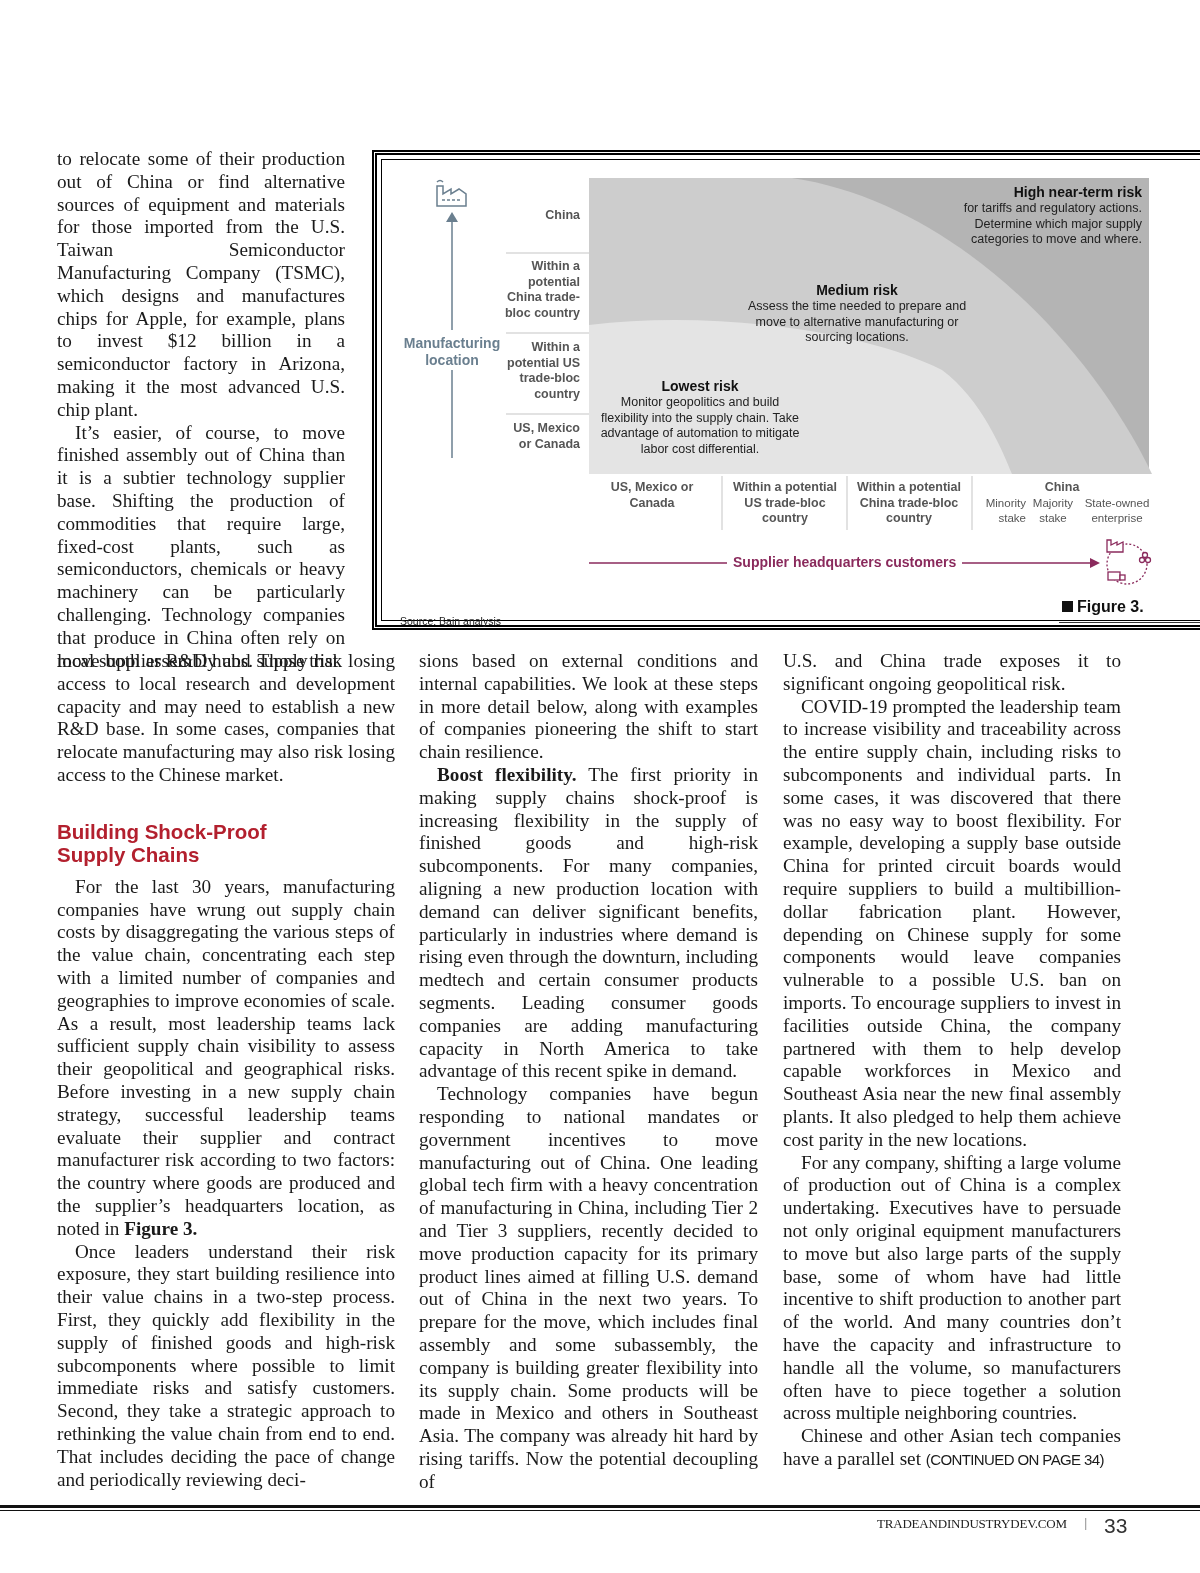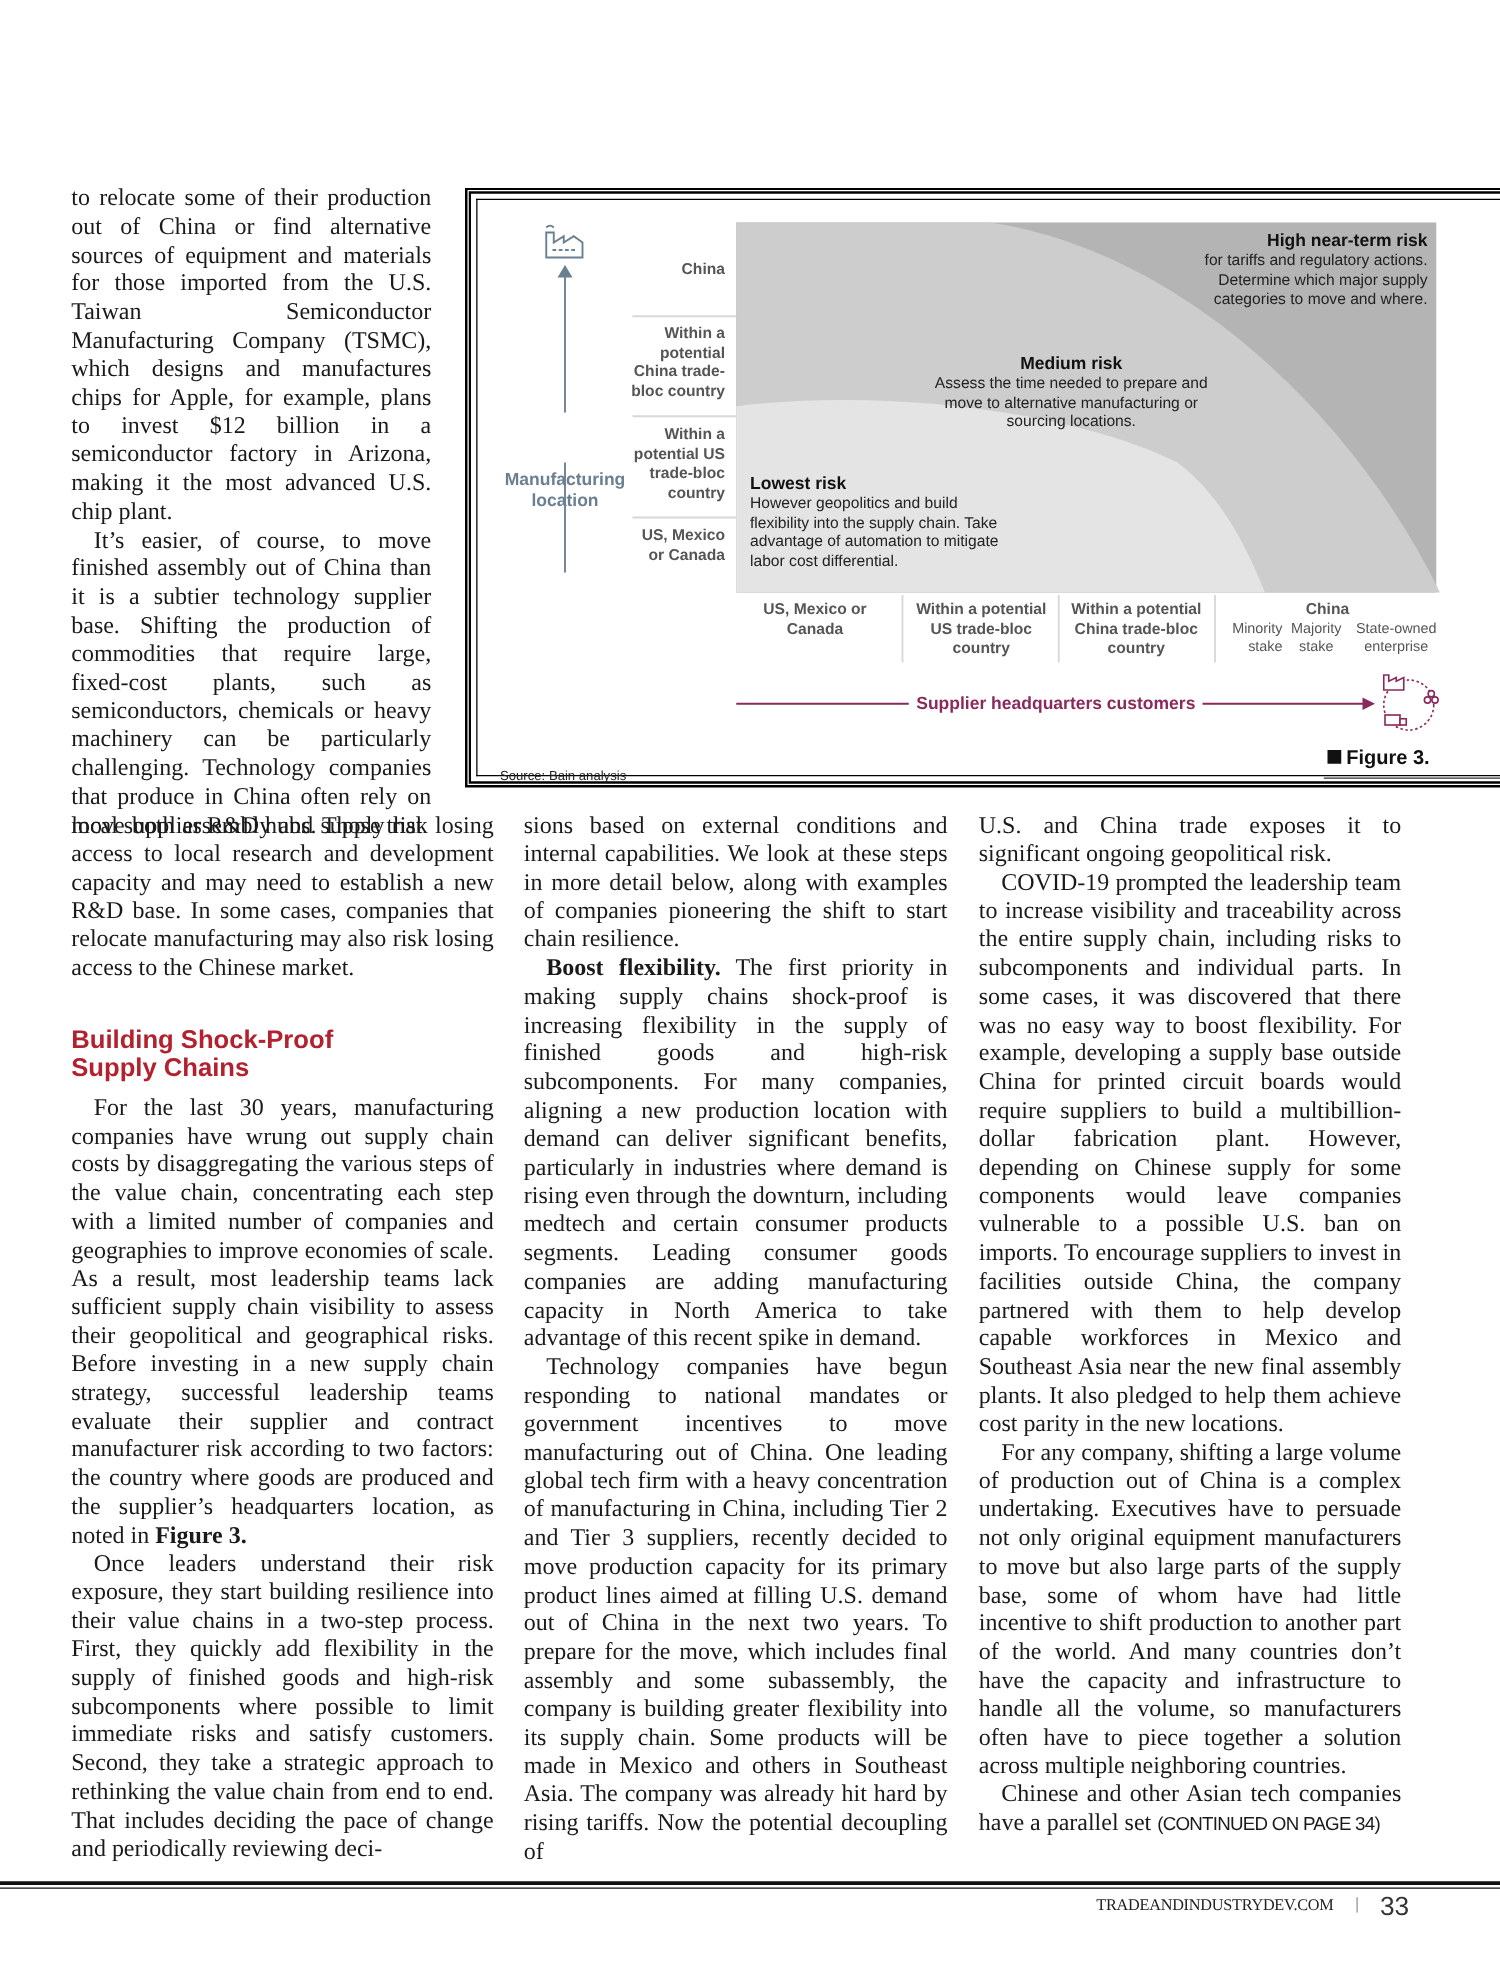--- a/index.html
+++ b/index.html
@@ -22,21 +22,21 @@
   #figure { position: absolute; left: 372px; top: 150px; width: 840px; height: 480px; border: 3px double #000; border-width: 5px 0 5px 5px; border-style: double; background: #fff; }
   #figure .inner { position: absolute; left: 4px; top: 4px; right: 0; bottom: 4px; border: 1px solid #000; border-right: none; }
 
   #fig-svg { position: absolute; left: 0; top: 0; }
 
   .rowlabel { position: absolute; font-family: "Liberation Sans", sans-serif; font-size: 12.5px; line-height: 15.5px; color: #555; text-align: right; font-weight: bold; }
   .collabel { position: absolute; font-family: "Liberation Sans", sans-serif; font-size: 12.5px; line-height: 15.5px; color: #555; text-align: center; font-weight: bold; }
   .sublabel { position: absolute; font-family: "Liberation Sans", sans-serif; font-size: 11.5px; line-height: 15px; color: #555; text-align: center; }
   .zone-title { font-family: "Liberation Sans", sans-serif; font-weight: bold; font-size: 14px; line-height: 17px; color: #111; }
   .zone-text { font-family: "Liberation Sans", sans-serif; font-size: 12.5px; line-height: 15.5px; color: #222; }
-  .axis-title { position: absolute; font-family: "Liberation Sans", sans-serif; font-weight: bold; font-size: 14px; line-height: 17px; color: #6a7f8f; text-align: center; margin-top: 40px; }
+  .axis-title { position: absolute; font-family: "Liberation Sans", sans-serif; font-weight: bold; font-size: 14px; line-height: 17px; color: #6a7f8f; text-align: center; }
   .hq-title { position: absolute; font-family: "Liberation Sans", sans-serif; font-weight: bold; font-size: 14px; color: #8a2a5c; background: #fff; padding: 0 6px; }
   .source { position: absolute; font-family: "Liberation Sans", sans-serif; font-size: 10.5px; color: #222; }
   .caption { position: absolute; font-family: "Liberation Sans", sans-serif; font-weight: bold; font-size: 16px; color: #111; }
 
   
   .footer-rule { position: absolute; left: 0; width: 1200px; }
   #footer-rule-a { top: 1505px; height: 3px; background: #111; }
   #footer-rule-b { top: 1510px; height: 1px; background: #111; }
   #footer-site { position: absolute; left: 877px; top: 1516px; font-family: "Liberation Serif", serif; font-size: 13px; letter-spacing: -0.2px; color: #222; }
   #footer-sep { position: absolute; left: 1084px; top: 1515px; font-family: "Liberation Sans", sans-serif; font-size: 13px; color: #999; }
@@ -98,23 +98,23 @@
     <div class="rowlabel" style="left:122px; top:261px; width:76px;">US, Mexico or Canada</div>
 
     <div style="position:absolute; left:470px; top:24px; width:290px; text-align:right;">
       <div class="zone-title">High near-term risk</div>
       <div class="zone-text" style="padding-left:90px;">for tariffs and regulatory actions. Determine which major supply categories to move and where.</div>
     </div>
     <div style="position:absolute; left:360px; top:122px; width:230px; text-align:center;">
       <div class="zone-title">Medium risk</div>
       <div class="zone-text">Assess the time needed to prepare and move to alternative manufacturing or sourcing locations.</div>
     </div>
-    <div style="position:absolute; left:218px; top:218px; width:200px; text-align:left;">
+    <div style="position:absolute; left:218px; top:218px; width:200px; text-align:center;">
       <div class="zone-title">Lowest risk</div>
-      <div class="zone-text">However geopolitics and build flexibility into the supply chain. Take advantage of automation to mitigate labor cost differential.</div>
+      <div class="zone-text">Monitor geopolitics and build flexibility into the supply chain. Take advantage of automation to mitigate labor cost differential.</div>
     </div>
 
     <div class="collabel" style="left:215px; top:320px; width:110px;">US, Mexico or Canada</div>
     <div class="collabel" style="left:342px; top:320px; width:122px;">Within a potential US trade-bloc country</div>
     <div class="collabel" style="left:468px; top:320px; width:118px;">Within a potential China trade-bloc country</div>
     <div class="collabel" style="left:596px; top:320px; width:168px;">China</div>
     <div class="sublabel" style="left:594px; top:336px; width:50px;text-align:right;">Minority stake</div>
     <div class="sublabel" style="left:646px; top:336px; width:50px;">Majority stake</div>
     <div class="sublabel" style="left:698px; top:336px; width:74px;">State-owned enterprise</div>
 

